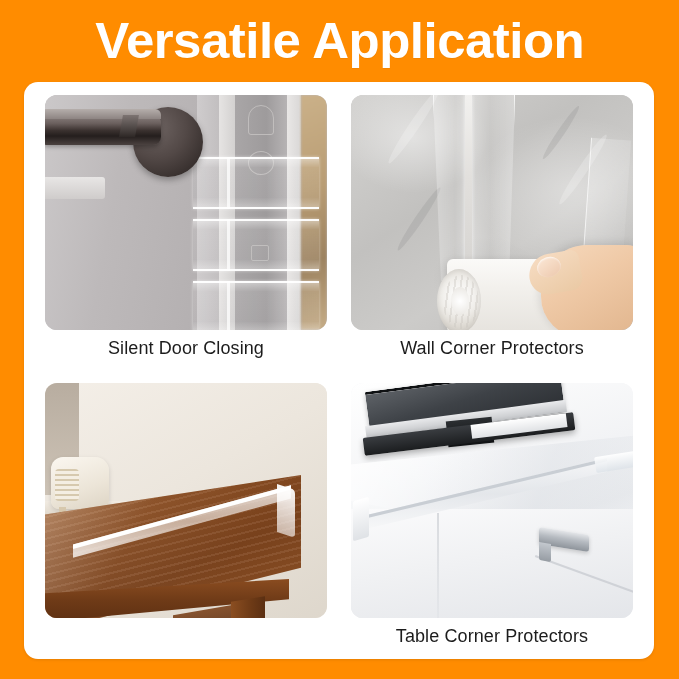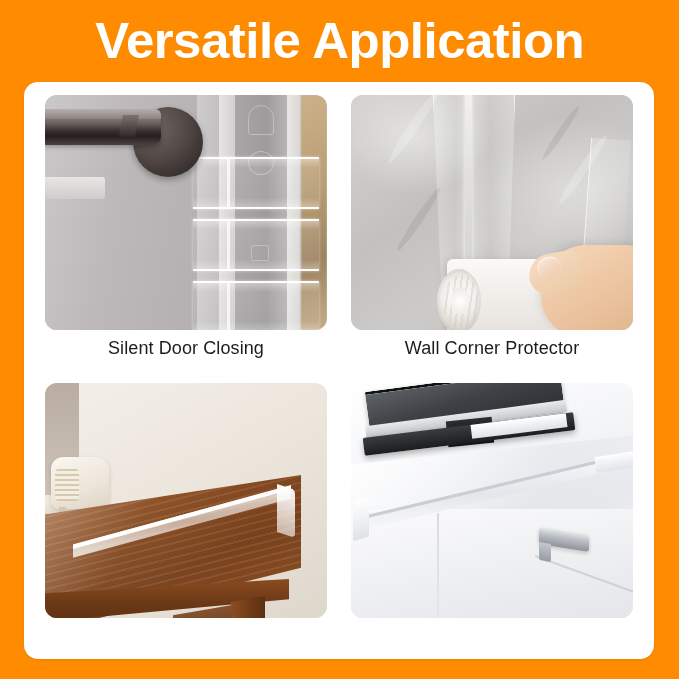--- a/index.html
+++ b/index.html
@@ -496,21 +496,21 @@
         <div class="corner-line"></div>
         <div class="film-far"></div>
         <div class="roll"></div>
         <div class="roll-end"></div>
         <div class="roll-ridges"></div>
         <div class="roll-core"></div>
         <div class="hand"></div>
         <div class="thumb"></div>
         <div class="nail"></div>
       </div>
-      <div class="caption">Wall Corner Protector</div>
+      <div class="caption">Wall Corner Protectors</div>
     </div>
 
     <div class="cell">
       <div class="photo p3">
         <div class="back-wall"></div>
         <div class="wall-left"></div>
         <div class="floor"></div>
         <div class="baseboard"></div>
         <div class="speaker"></div>
         <div class="speaker-grill"></div>
@@ -542,16 +542,17 @@
         <div class="cabinet-front"></div>
         <div class="seam-v"></div>
         <div class="seam-d"></div>
         <div class="edge-strip"></div>
         <div class="edge-strip-line"></div>
         <div class="edge-right"></div>
         <div class="edge-corner"></div>
         <div class="handle"></div>
         <div class="handle-leg"></div>
       </div>
+      <div class="caption">Table Corner Protectors</div>
     </div>
 
   </div>
 </div>
 
 </body></html>

